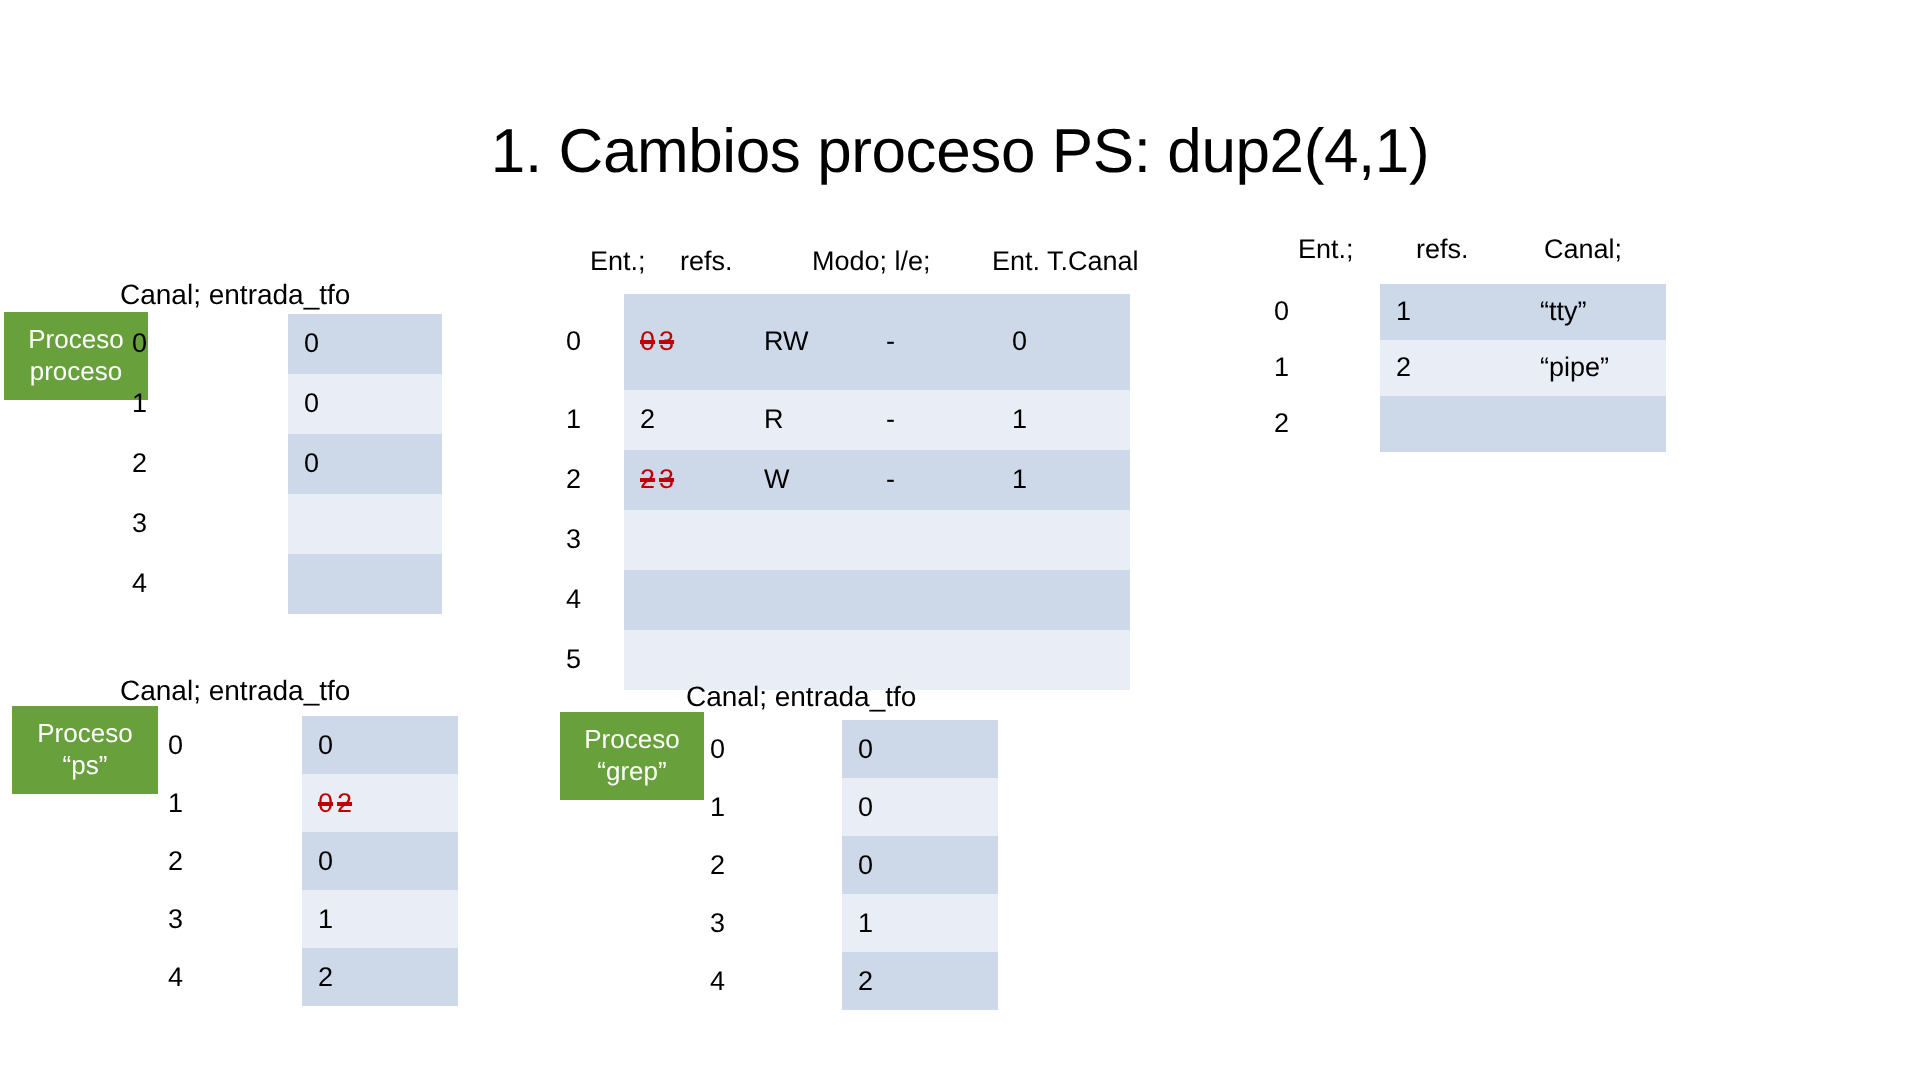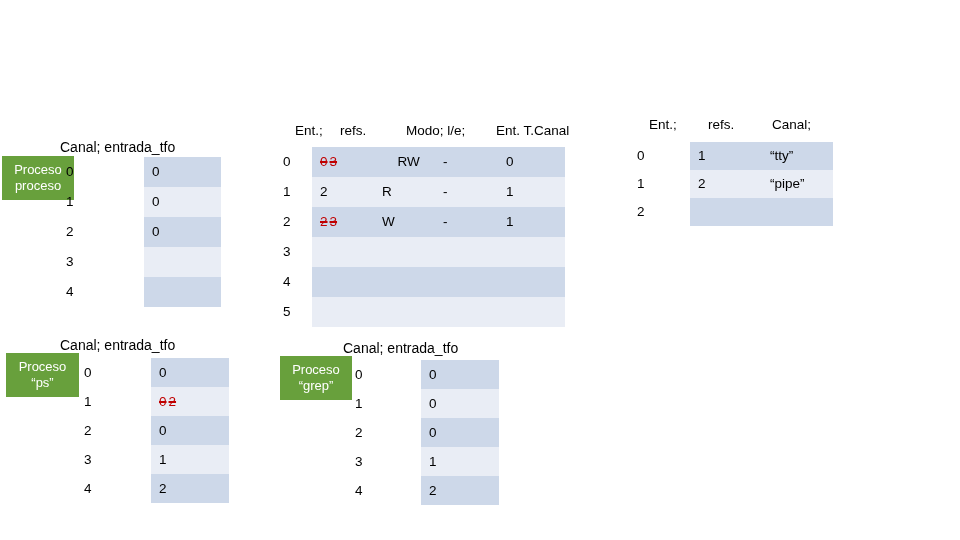--- a/index.html
+++ b/index.html
@@ -110,20 +110,21 @@
     white-space: nowrap;
     margin-left: 12px;
   }
   .colheads span { position: absolute; display: block; }
 </style>
 </head>
 <body>
 
 <div class="slide">
 
+  <div class="slide-title">1. Cambios proceso PS: dup2(4,1)</div>
 
   <div class="caption" style="left:60px; top:139px;">Canal; entrada_tfo</div>
 
   <div class="proc-badge" style="left:2px; top:156px; width:72px; height:44px;">
     <span class="l1">Proceso</span>
     <span class="l2">proceso</span>
   </div>
 
   <table class="gtable" style="left:60px; top:157px;">
     <tbody>
@@ -154,24 +155,24 @@
     <span style="left:0px;">Ent.;</span>
     <span style="left:45px;">refs.</span>
     <span style="left:111px;">Modo; l/e;</span>
     <span style="left:201px;">Ent. T.Canal</span>
   </div>
 
   <table class="gtable" style="left:283px; top:147px;">
     <tbody>
       <tr>
         <td class="rowlabel" style="width:29px; height:30px; padding-left:0;">0</td>
-        <td class="cell band-a" style="width:54px; height:30px;">
+        <td class="cell band-a" style="width:54px; height:48px;">
           <span class="strike"><span class="old">0</span><span class="new">3</span></span>
         </td>
-        <td class="cell band-a" style="width:53px; height:14px;text-align:center;">RW</td>
+        <td class="cell band-a" style="width:53px; height:14px;">RW</td>
         <td class="cell band-a" style="width:55px; height:30px;">-</td>
         <td class="cell band-a" style="width:59px; height:30px;">0</td>
       </tr>
       <tr>
         <td class="rowlabel" style="height:30px; padding-left:0;">1</td>
         <td class="cell band-b" style="height:30px;">2</td>
         <td class="cell band-b" style="height:30px;">R</td>
         <td class="cell band-b" style="height:30px;">-</td>
         <td class="cell band-b" style="height:30px;">1</td>
       </tr>

